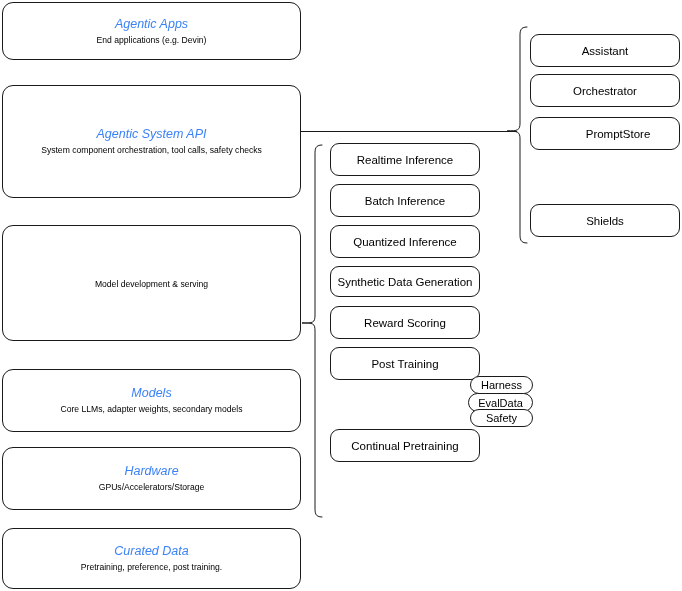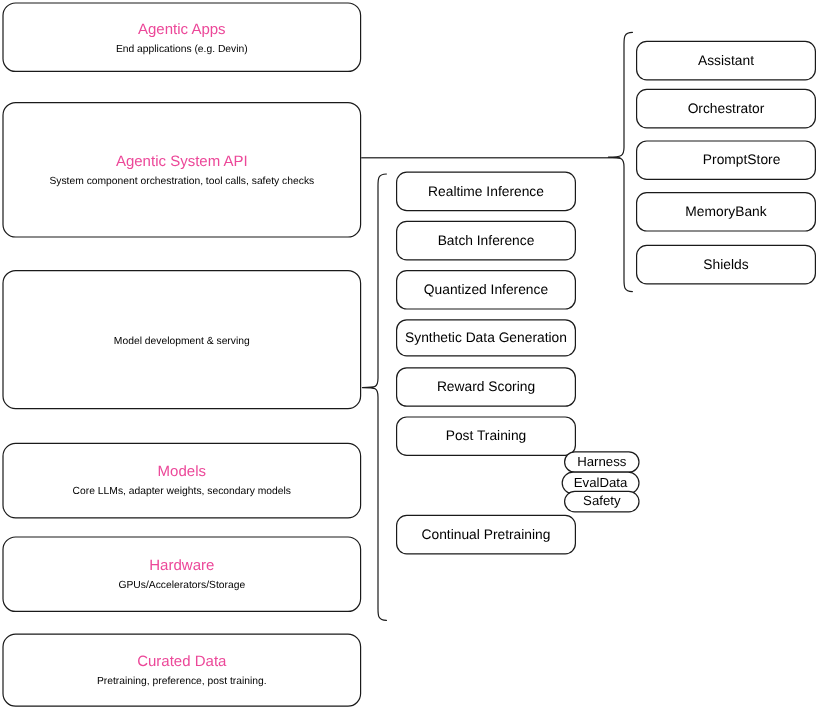--- a/index.html
+++ b/index.html
@@ -29,22 +29,23 @@
     background: #ffffff;
     display: flex;
     flex-direction: column;
     align-items: center;
     justify-content: center;
     text-align: center;
   }
   .box .title {
     font-size: 12.5px;
     line-height: 15px;
-    color: #ec4899;
-    white-space: nowrap;
+    color: #3b82f6;
+    white-space: nowrap;
+    font-style: italic;
   }
   .box .subtitle {
     font-size: 8.6px;
     line-height: 12px;
     color: #000;
     margin-top: 2px;
     white-space: nowrap;
   }
 
   
@@ -186,20 +187,17 @@
 
   <div class="pill" style="left:530px; top:34px; width:150px; height:33px;">
     <span>Assistant</span>
   </div>
   <div class="pill" style="left:530px; top:74px; width:150px; height:33px;">
     <span>Orchestrator</span>
   </div>
   <div class="pill" style="left:530px; top:117px; width:150px; height:33px;padding-left:26px;">
     <span>PromptStore</span>
   </div>
-  <div class="pill" style="left:530px; top:160px; width:150px; height:33px;">
-    <span>MemoryBank</span>
-  </div>
   <div class="pill" style="left:530px; top:204px; width:150px; height:33px;">
     <span>Shields</span>
   </div>
 
 </div>
 
 </body></html>

